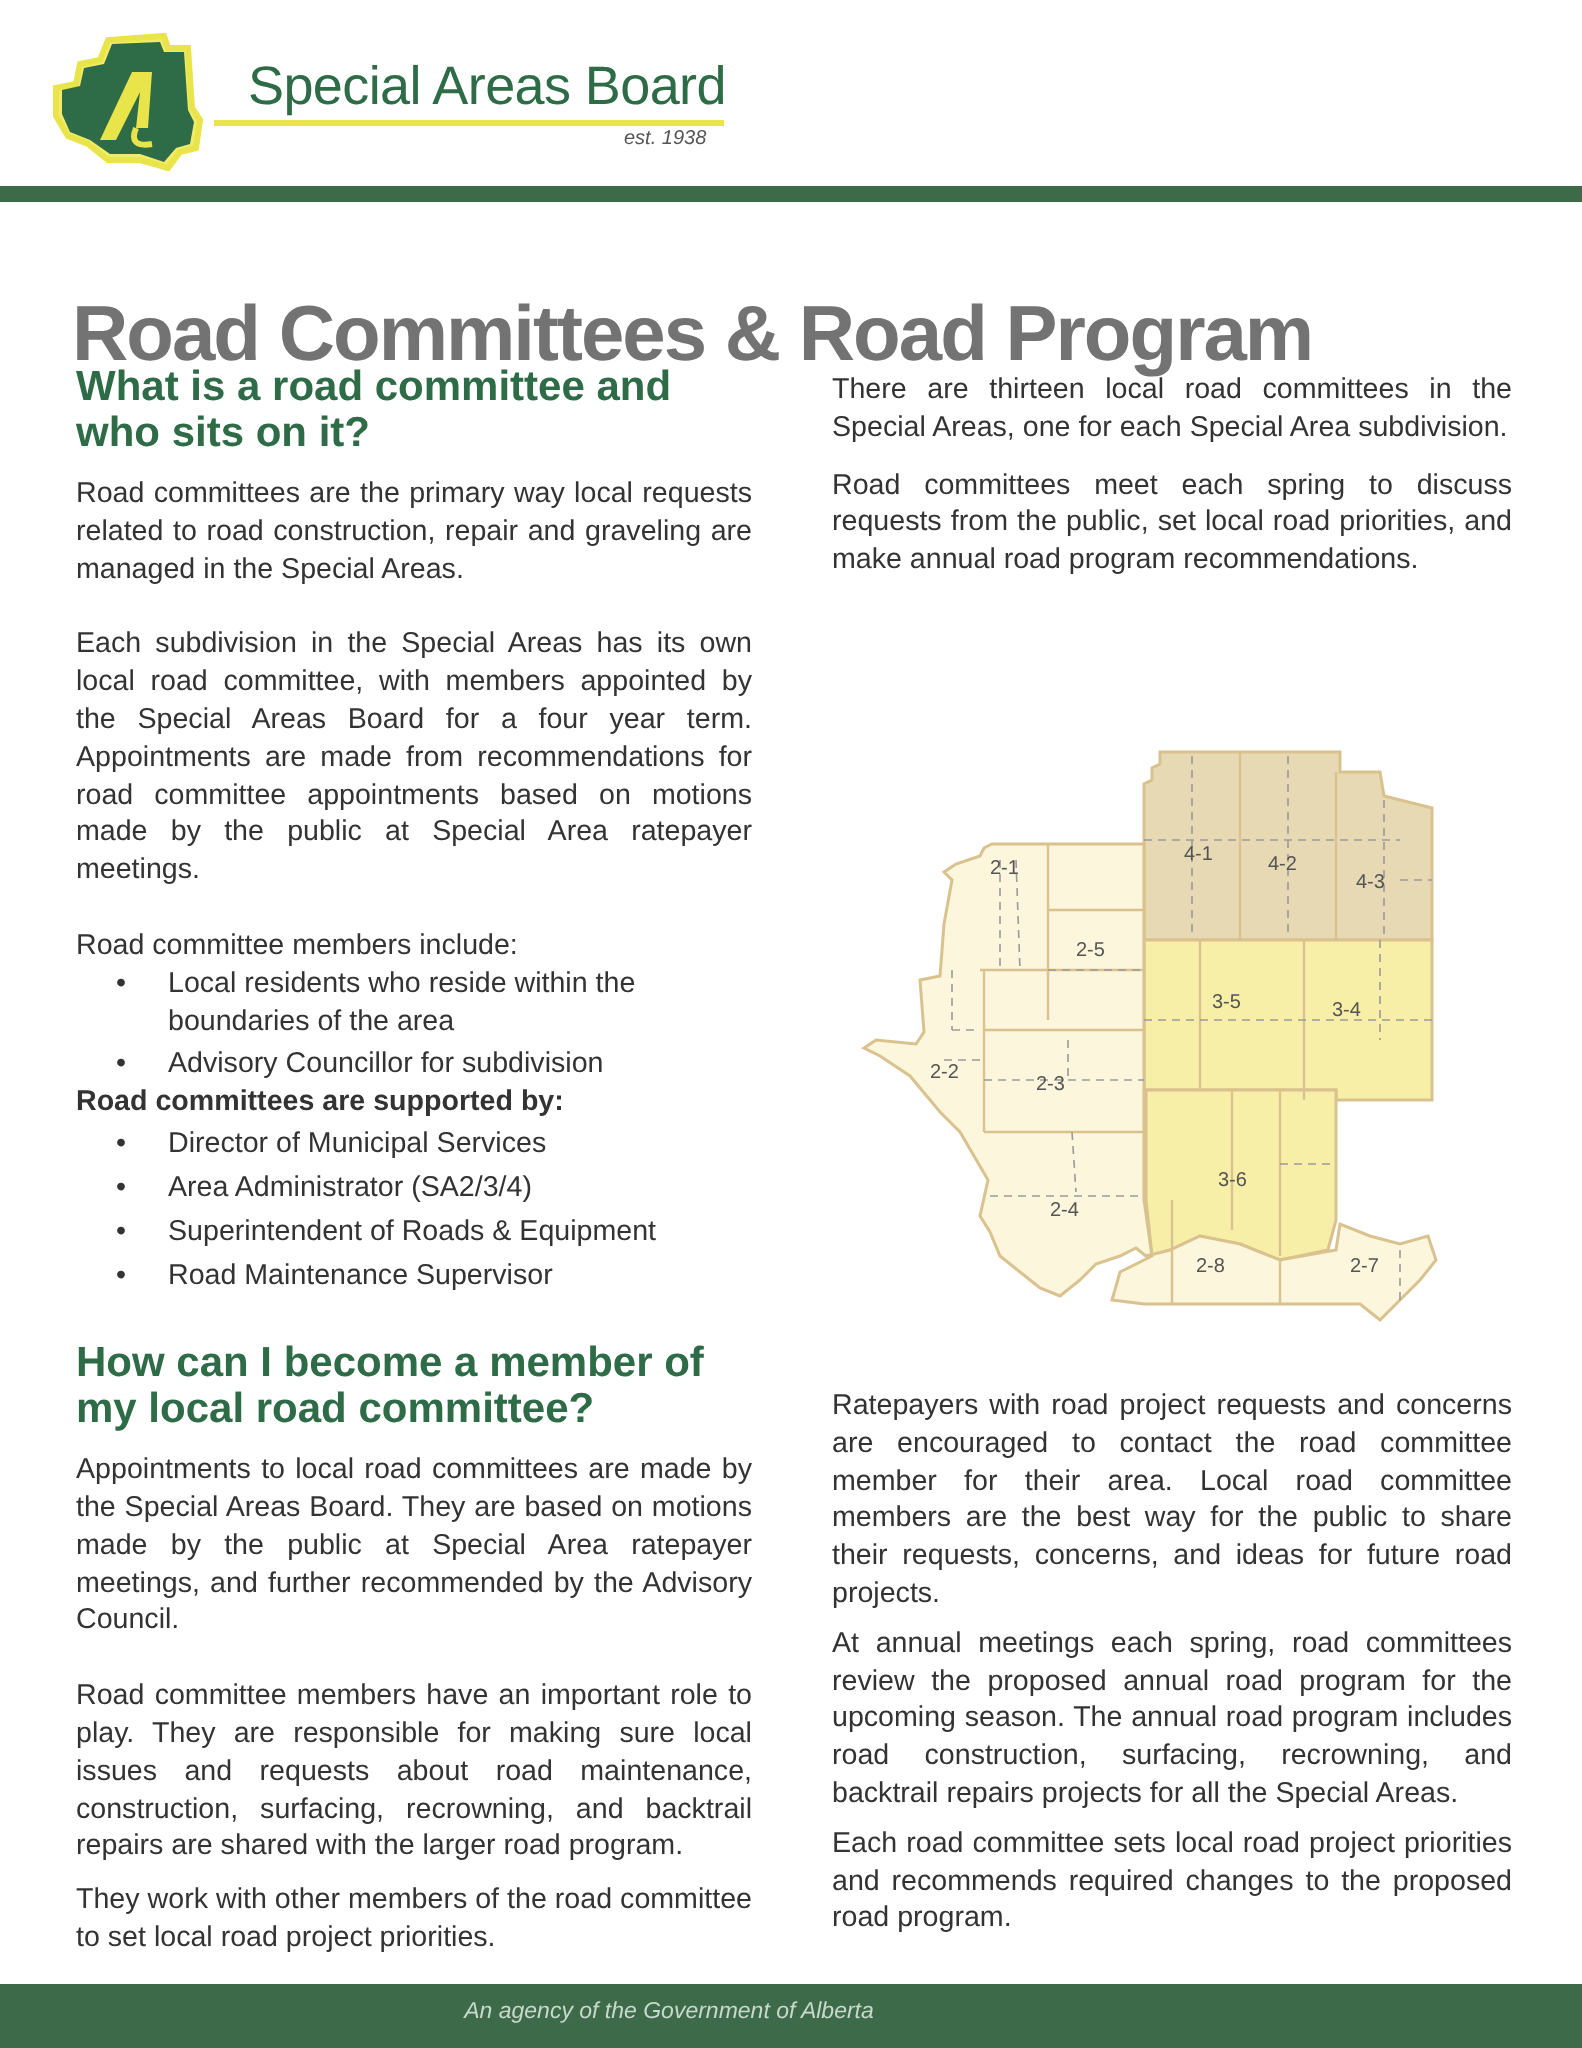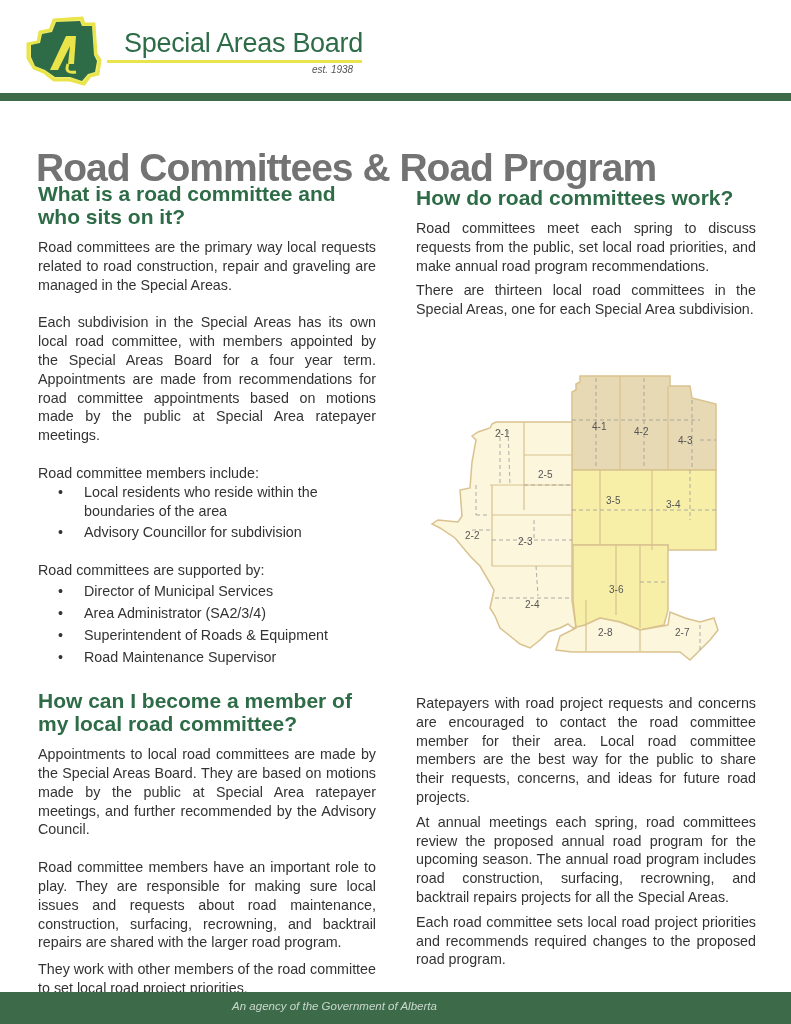--- a/index.html
+++ b/index.html
@@ -54,38 +54,37 @@
 
 <div class="col col-left">
   <h2 style="margin-top:2px;">What is a road committee and who sits on it?</h2>
   <p style="margin-top:10px;">Road committees are the primary way local requests related to road construction, repair and graveling are managed in the Special Areas.</p>
   <p style="margin-top:19px;">Each subdivision in the Special Areas has its own local road committee, with members appointed by the Special Areas Board for a four year term. Appointments are made from recommendations for road committee appointments based on motions made by the public at Special Area ratepayer meetings.</p>
   <p style="margin-top:19px;">Road committee members include:</p>
   <ul>
     <li><span class="bullet">•</span><span>Local residents who reside within the boundaries of the area</span></li>
     <li style="margin-top:3px;"><span class="bullet">•</span><span>Advisory Councillor for subdivision</span></li>
   </ul>
-  <p style="margin-top:19px;">Road committees are supported by:</p>
+  <p style="margin-top:0;font-weight:bold;">Road committees are supported by:</p>
   <ul>
     <li style="margin-top:2px;"><span class="bullet">•</span><span>Director of Municipal Services</span></li>
     <li style="margin-top:3px;"><span class="bullet">•</span><span>Area Administrator (SA2/3/4)</span></li>
     <li style="margin-top:3px;"><span class="bullet">•</span><span>Superintendent of Roads &amp; Equipment</span></li>
     <li style="margin-top:4px;"><span class="bullet">•</span><span>Road Maintenance Supervisor</span></li>
   </ul>
 
   <h2 style="margin-top:22px;">How can I become a member of my local road committee?</h2>
   <p style="margin-top:10px;">Appointments to local road committees are made by the Special Areas Board. They are based on motions made by the public at Special Area ratepayer meetings, and further recommended by the Advisory Council.</p>
   <p style="margin-top:19px;">Road committee members have an important role to play. They are responsible for making sure local issues and requests about road maintenance, construction, surfacing, recrowning, and backtrail repairs are shared with the larger road program.</p>
   <p style="margin-top:8px;">They work with other members of the road committee to set local road project priorities.</p>
 </div>
 
 <div class="col col-right">
-  <h2 style="margin-top:6px;">How do road committees work?</h2>
+  <p style="margin-top:6px;">There are thirteen local road committees in the Special Areas, one for each Special Area subdivision.</p>
   <p style="margin-top:10px;">Road committees meet each spring to discuss requests from the public, set local road priorities, and make annual road program recommendations.</p>
-  <p style="margin-top:6px;">There are thirteen local road committees in the Special Areas, one for each Special Area subdivision.</p>
 </div>
 
 <svg class="map" viewBox="425 370 300 300">
   <g stroke="#d9c28e" stroke-width="1.5">
 
     <path d="M572,470 L572,392 L576,390 L576,384 L580,382 L580,376 L670,376 L670,386 L690,386 L692,398 L716,404 L716,470 Z" fill="#e8d9b5"></path>
 
     <path d="M572,470 L716,470 L716,550 L668,550 L668,545 L572,545 Z" fill="#f7efa8"></path>
 
     <path d="M573,545 L668,545 L668,610 L664,625 L640,630 L620,622 L600,618 L585,625 L576,628 L573,600 Z" fill="#f7efa8"></path>

